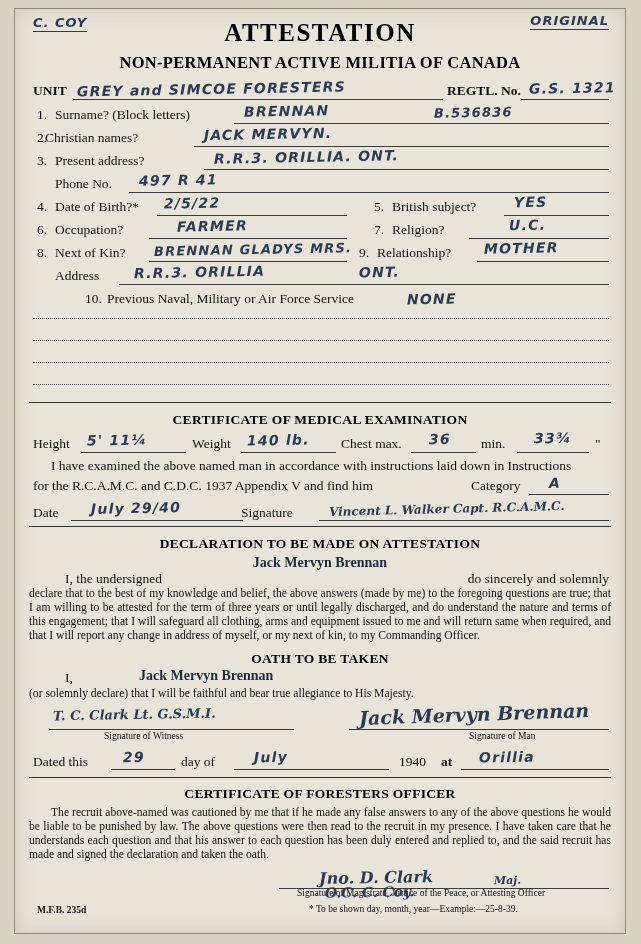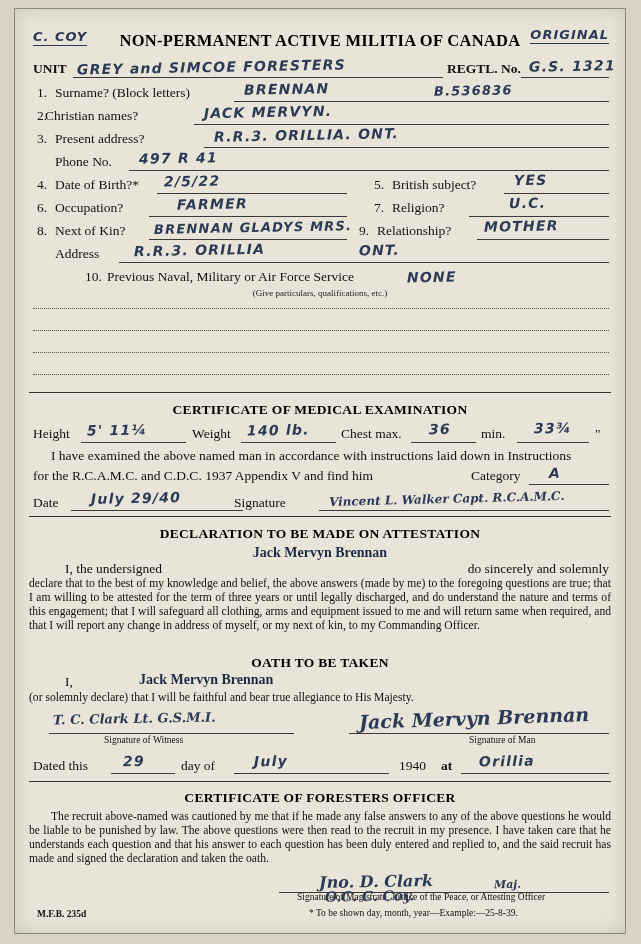--- a/index.html
+++ b/index.html
@@ -49,39 +49,38 @@
   .hw.flat { transform: rotate(-0.4deg); }
 
   .corner {
     position: absolute;
     font-family: "DejaVu Sans", sans-serif;
     font-weight: bold;
     font-style: italic;
     color: #2b3a57;
     font-size: 13px;
     letter-spacing: 1px;
-    margin-top: 14px;
   }
   .corner .ul {
     border-bottom: 1.5px solid #2b3a57;
     padding-bottom: 1px;
   }
   .title {
     text-align: center;
     font-size: 25px;
     font-weight: bold;
     letter-spacing: 1.5px;
     margin-top: 4px;
   }
   .subtitle {
     text-align: center;
     font-size: 16.5px;
     font-weight: bold;
     letter-spacing: 0.3px;
-    margin-top: 16px;
+    margin-top: 6px;
   }
   .row {
     position: relative;
     height: 21px;
     font-size: 13.5px;
   }
   .line-under {
     position: absolute;
     border-bottom: 1px solid #3a3a3a;
   }
@@ -149,20 +148,21 @@
 <div class="page">
   <div class="sheet">
 
     <div class="corner" style="left:18px; top:6px;">
       <span class="ul">C. COY</span>
     </div>
     <div class="corner" style="right:16px; top:4px;">
       <span class="ul">ORIGINAL</span>
     </div>
 
+    <div class="title">ATTESTATION</div>
     <div class="subtitle">NON-PERMANENT ACTIVE MILITIA OF CANADA</div>
 
     <div style="position:relative; height:24px; margin-top:7px;">
       <span class="lbl" style="left:4px; top:3px;">UNIT</span>
       <span class="hw big" style="position:absolute; left:48px; top:1px;">GREY and SIMCOE FORESTERS</span>
       <span class="lbl" style="left:418px; top:3px;">REGTL. No.</span>
       <span class="hw big" style="position:absolute; left:500px; top:0px;">G.S. 1321</span>
       <div class="line-under" style="left:44px; top:19px; width:370px;"></div>
       <div class="line-under" style="left:492px; top:19px; width:88px;"></div>
     </div>
@@ -233,21 +233,20 @@
       <span class="hw big" style="position:absolute; left:105px; top:-1px;">R.R.3.  ORILLIA</span>
       <span class="hw big" style="position:absolute; left:330px; top:-1px;">ONT.</span>
       <div class="line-under" style="left:90px; top:19px; width:490px;"></div>
     </div>
 
     <div class="row" style="height:20px;margin-left:48px;">
       <span class="lbl norm" style="left:8px; top:3px;">10.</span>
       <span class="lbl norm" style="left:30px; top:3px;">Previous Naval, Military or Air Force Service</span>
       <span class="hw big" style="position:absolute; left:330px; top:3px;">NONE</span>
     </div>
-    <div class="small-note" style="margin-top:2px;">(Give particulars, qualifications, etc.)</div>
 
     <div style="position:relative; height:92px; margin-top:2px;">
       <div class="dots" style="left:4px; top:8px; width:576px;"></div>
       <div class="dots" style="left:4px; top:30px; width:576px;"></div>
       <div class="dots" style="left:4px; top:52px; width:576px;"></div>
       <div class="dots" style="left:4px; top:74px; width:576px;"></div>
     </div>
 
     <div style="position:relative; height:6px;">
       <div class="hr-full" style="top:0;"></div>
@@ -280,40 +279,40 @@
       <span class="lbl norm" style="left:4px; top:2px;">for the R.C.A.M.C. and C.D.C. 1937 Appendix V and find him</span>
       <span class="lbl norm" style="left:442px; top:2px;">Category</span>
       <span class="hw big" style="position:absolute; left:520px; top:-1px;">A</span>
       <div class="line-under" style="left:500px; top:18px; width:80px;"></div>
     </div>
 
     <div style="position:relative; height:26px;">
       <span class="lbl norm" style="left:4px; top:5px;">Date</span>
       <span class="hw big" style="position:absolute; left:62px; top:0px;">July 29/40</span>
       <div class="line-under" style="left:42px; top:20px; width:172px;"></div>
-      <span class="lbl norm" style="left:205px; top:5px;">Signature</span>
+      <span class="lbl norm" style="left:212px; top:5px;">Signature</span>
       <span class="sig-script" style="position:absolute; left:300px; top:2px; font-size:12px; transform:rotate(-1.5deg); white-space:nowrap;">Vincent L. Walker Capt. R.C.A.M.C.</span>
       <div class="line-under" style="left:290px; top:20px; width:290px;"></div>
     </div>
 
     <div style="position:relative; height:6px;">
       <div class="hr-full" style="top:0;"></div>
     </div>
 
     <div class="center-head" style="margin-top:4px;">DECLARATION TO BE MADE ON ATTESTATION</div>
     <div style="text-align:center; margin-top:1px;">
       <span class="nameline">Jack Mervyn Brennan</span>
     </div>
     <div style="position:relative; height:16px;">
       <span class="lbl norm" style="left:36px; top:0px;">I, the undersigned</span>
       <span class="lbl norm" style="right:2px; top:0px;">do sincerely and solemnly</span>
     </div>
     <div class="para" style="margin-top:0px;">declare that to the best of my knowledge and belief, the above answers (made by me) to the foregoing questions are true; that I am willing to be attested for the term of three years or until legally discharged, and do understand the nature and terms of this engagement; that I will safeguard all clothing, arms and equipment issued to me and will return same when required, and that I will report any change in address of myself, or my next of kin, to my Commanding Officer.</div>
 
-    <div class="center-head" style="margin-top:21px;">OATH TO BE TAKEN</div>
+    <div class="center-head" style="margin-top:7px;">OATH TO BE TAKEN</div>
     <div style="position:relative; height:18px; margin-top:2px;">
       <span class="lbl norm" style="left:36px; top:1px;">I,</span>
       <span class="nameline" style="position:absolute; left:110px; top:-1px;">Jack Mervyn Brennan</span>
     </div>
     <div class="para" style="text-align:left;">(or solemnly declare) that I will be faithful and bear true allegiance to His Majesty.</div>
 
     <div style="position:relative; height:42px; margin-top:6px;">
       <span class="sig-script" style="position:absolute; left:24px; top:0px; font-size:13px; transform:rotate(-1deg); white-space:nowrap;">T. C. Clark  Lt. G.S.M.I.</span>
       <div class="line-under" style="left:20px; top:22px; width:245px;"></div>
       <span class="caption" style="position:absolute; left:75px; top:24px;">Signature of Witness</span>

